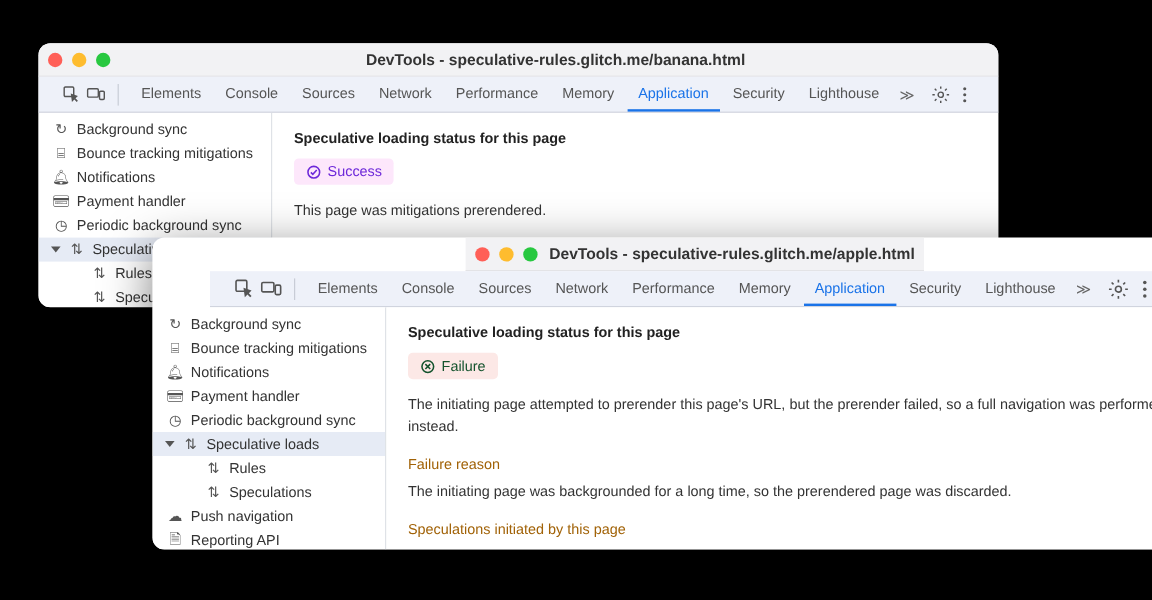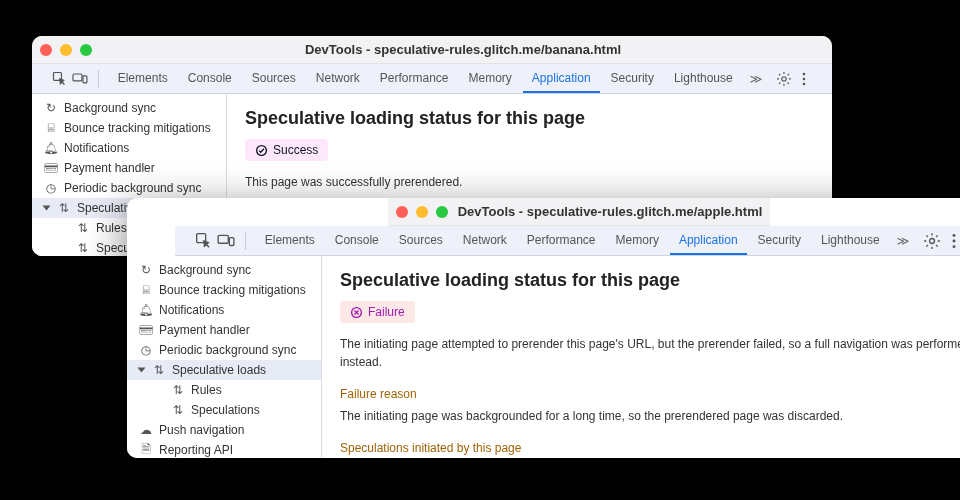--- a/index.html
+++ b/index.html
@@ -72,28 +72,28 @@
     white-space: nowrap;
     gap:6px;
     cursor: pointer;
   }
   .sb-item.grandchild { padding-left: 44px; }
   .sb-item.selected { background:#e6ebf5; }
   .sb-icon { width:14px; height:14px; display:flex; align-items:center; justify-content:center; color:#555; flex-shrink:0; }
   .tri { width:0;height:0;border-top:4px solid transparent;border-bottom:4px solid transparent;border-left:5px solid #555; transform:rotate(90deg); margin-right:2px; }
 
   .content { flex:1; padding: 14px 18px; overflow:hidden; background:#fff; }
-  .content h4 { font-size:18px; font-weight:700; margin-bottom:10px; color:#222; }
+  .content h4 { font-size:12px; font-weight:700; margin-bottom:10px; color:#222; }
   .badge {
     display:inline-flex; align-items:center; gap:5px;
     padding: 4px 10px; border-radius:4px; font-size:12px;
     margin-bottom: 12px;
   }
-  .badge.success { background:#fde7fb; color:#0f172a; }
-  .badge.failure  { background:#fce8e6; color:#a21caf; }
+  .badge.success { background:#fde7fb; color:#6d28d9; }
+  .badge.failure  { background:#fce8e6; color:#14532d; }
   .badge svg { width:13px; height:13px; }
   .desc { font-size:12px; color:#333; margin-bottom:16px; line-height:1.5; }
   .section-h { font-size:12px; font-weight:400; margin:6px 0 6px; color:#a16207; }
 </style>
 </head>
 <body>
 
 <div class="window win-back">
   <div class="titlebar">
     <div class="traffic">
@@ -185,21 +185,21 @@
     </div>
     <div class="content">
       <h4>Speculative loading status for this page</h4>
       <div class="badge success">
         <svg viewBox="0 0 16 16" fill="none" stroke="currentColor" stroke-width="1.6">
             <circle cx="8" cy="8" r="6"></circle>
             <path d="M5 8.2l2 2 4-4.4"></path>
           </svg>
         <span>Success</span>
       </div>
-      <div class="desc">This page was successfully prerendered.</div>
+      <div class="desc">This page was mitigations prerendered.</div>
     </div>
   </div>
 </div>
 
 <div class="window win-front">
   <div class="titlebar">
     <div class="traffic">
       <div class="dot red"></div>
       <div class="dot yellow"></div>
       <div class="dot green"></div>

